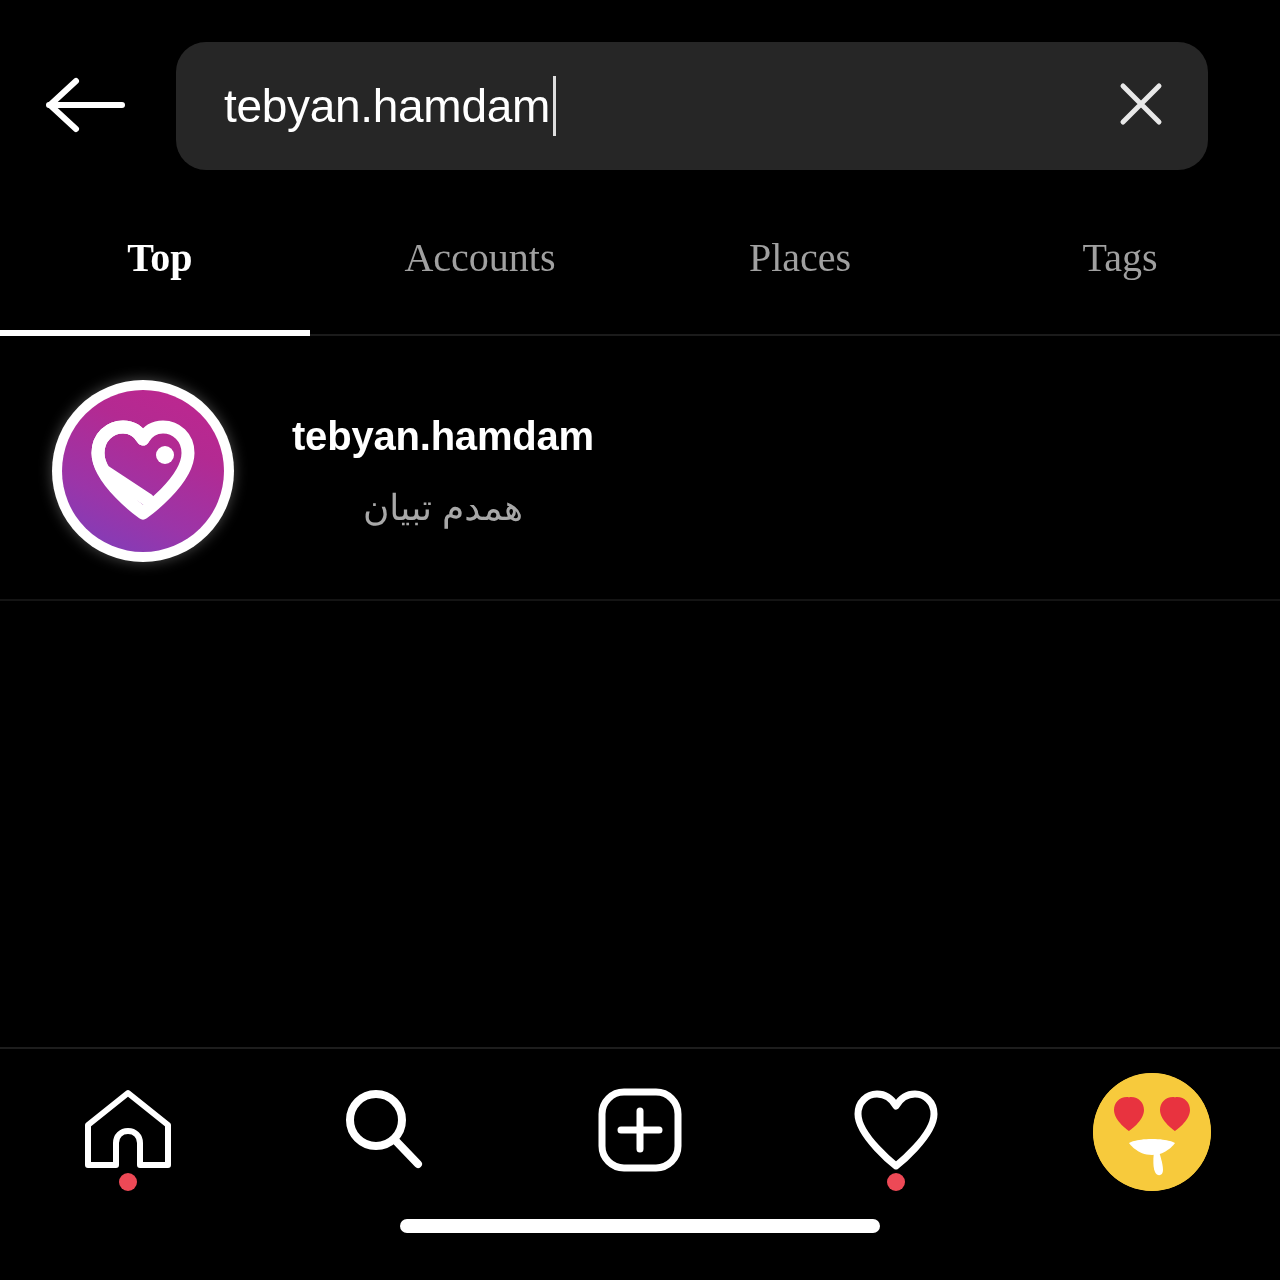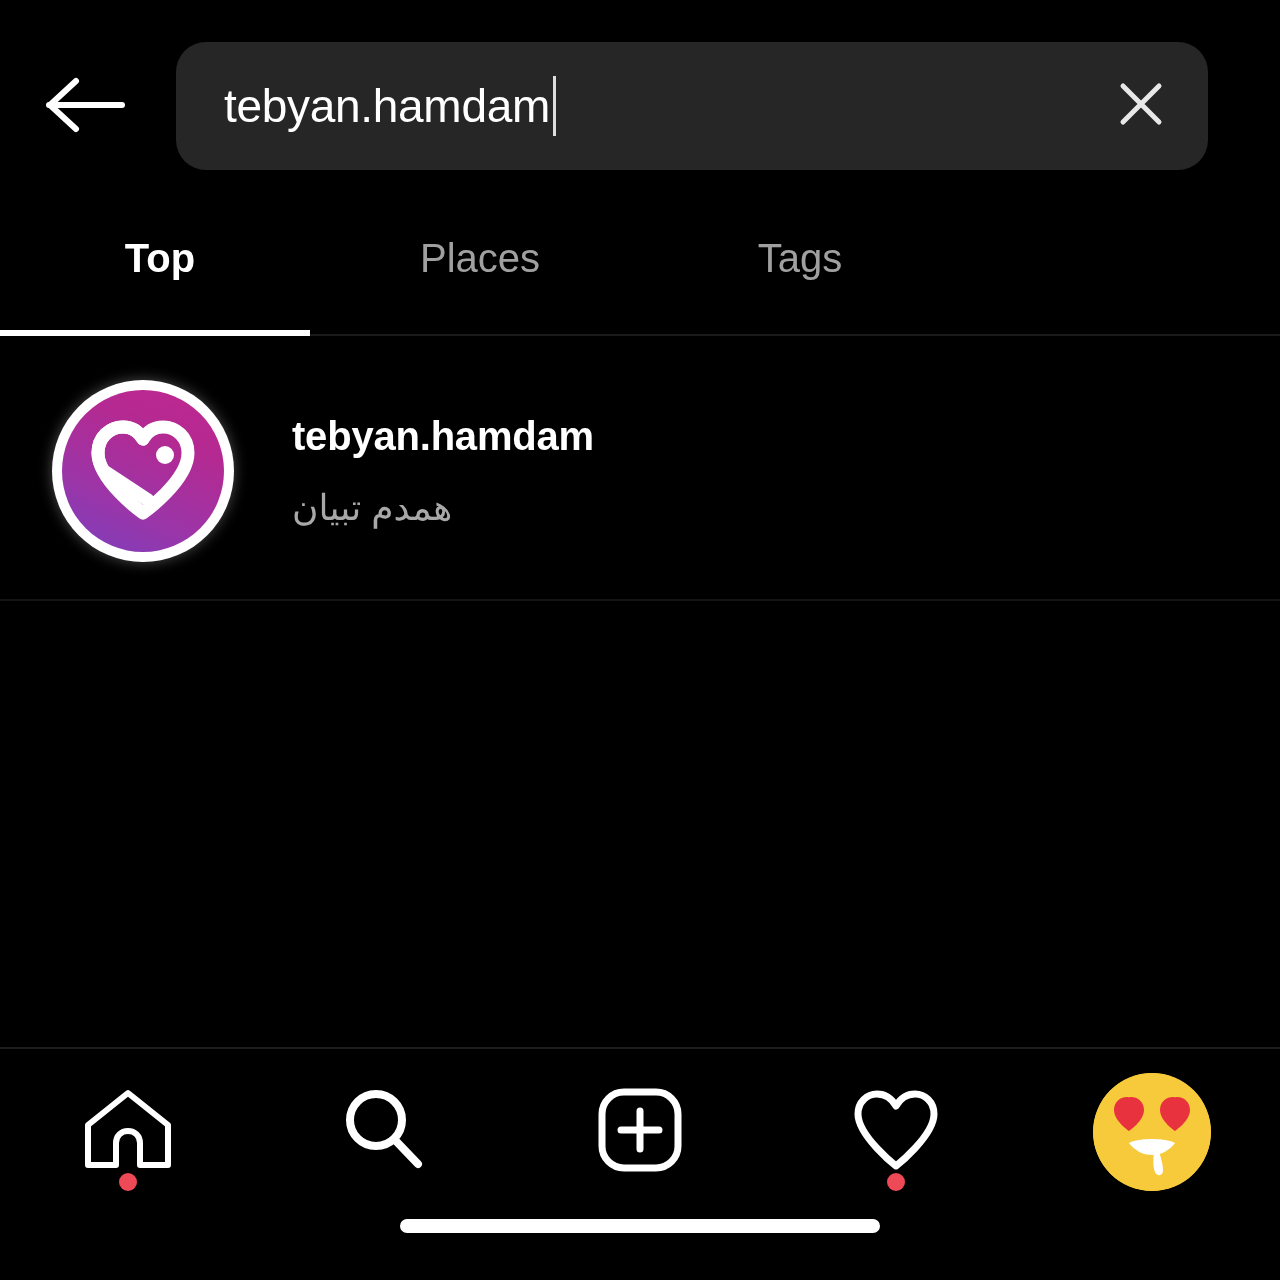--- a/index.html
+++ b/index.html
@@ -99,20 +99,21 @@
     align-items: flex-start;
   }
   .tab {
     width: 320px;
     text-align: center;
     padding-top: 32px;
     font-size: 40px;
     color: #a0a0a0;
     cursor: pointer;
     line-height: 1;
+    font-family: Liberation Serif, serif;
   }
   .tab.active {
     color: #ffffff;
     font-weight: bold;
   }
   .tab-underline {
     position: absolute;
     top: 330px;
     left: 0;
     width: 310px;
@@ -174,21 +175,21 @@
     color: #ffffff;
     line-height: 1.15;
     letter-spacing: -0.2px;
   }
   .result-fullname {
     margin-top: 28px;
     font-size: 36px;
     color: #a8a8a8;
     line-height: 1.15;
     direction: rtl;
-    text-align: left;
+    text-align: center;
   }
   .row-divider {
     position: absolute;
     top: 599px;
     left: 0;
     width: 1280px;
     height: 2px;
     background: #141414;
   }
 
@@ -294,20 +295,23 @@
             <path d="M10 10 L46 46 M46 10 L10 46" stroke="#e8e8e8" stroke-width="5" stroke-linecap="round"></path>
           </svg>
         </span>
       </div>
     </div>
   </div>
 
   <div class="tabs">
     <div class="tab active">
       <span>Top</span>
+    </div>
+    <div class="tab">
+      <span>Accounts</span>
     </div>
     <div class="tab">
       <span>Places</span>
     </div>
     <div class="tab">
       <span>Tags</span>
     </div>
   </div>
   <div class="tab-baseline"></div>
   <div class="tab-underline"></div>

